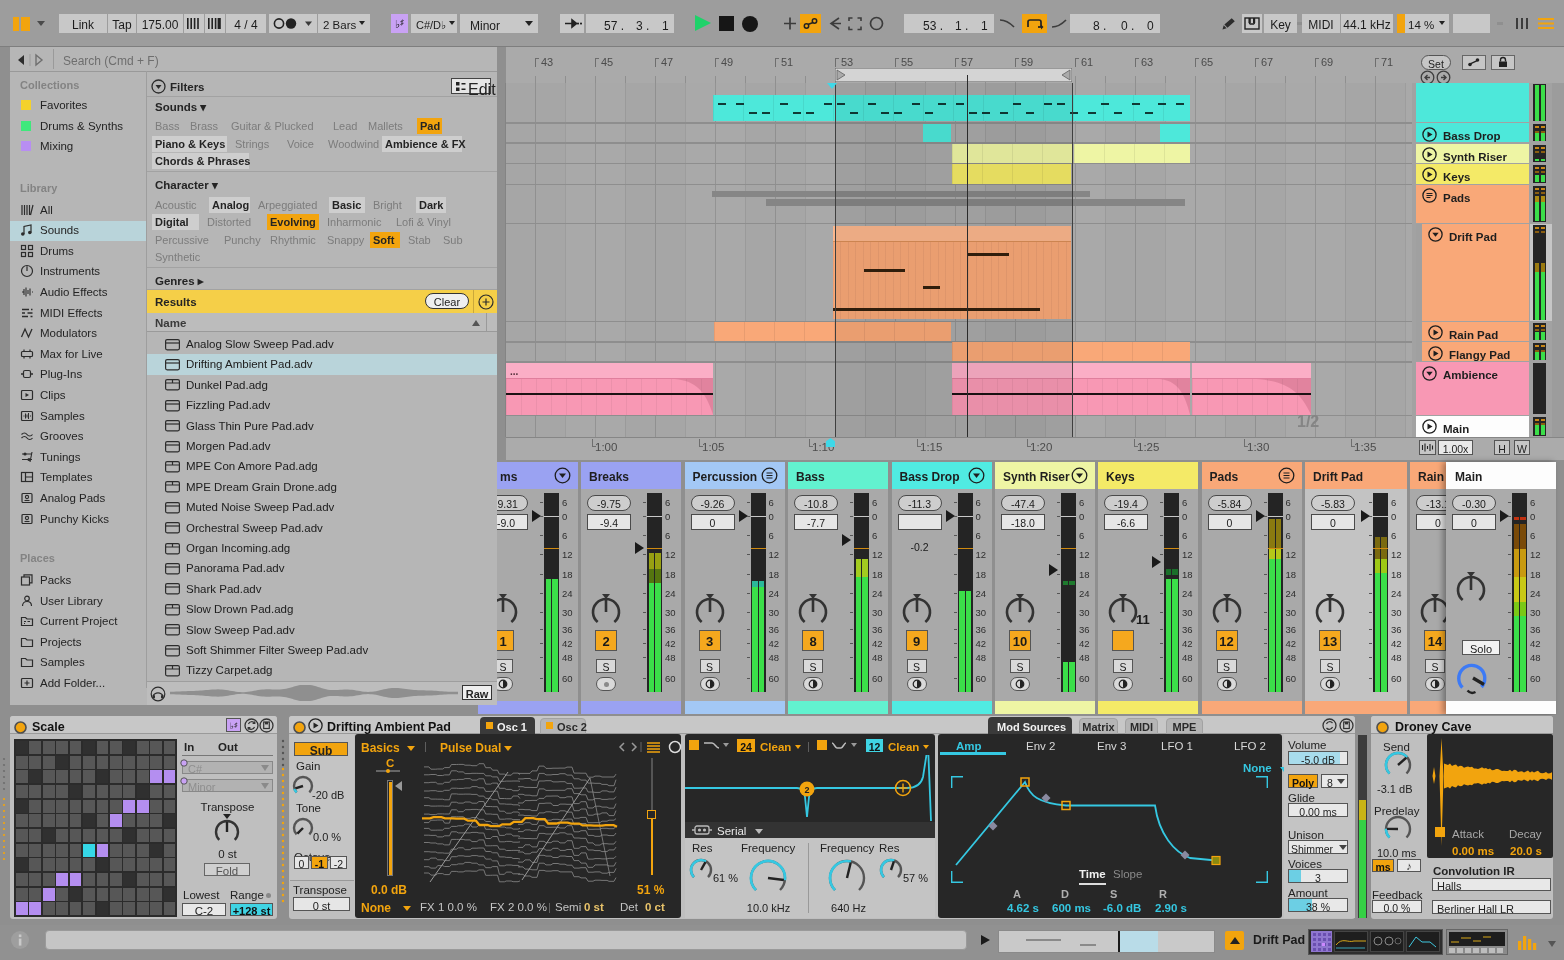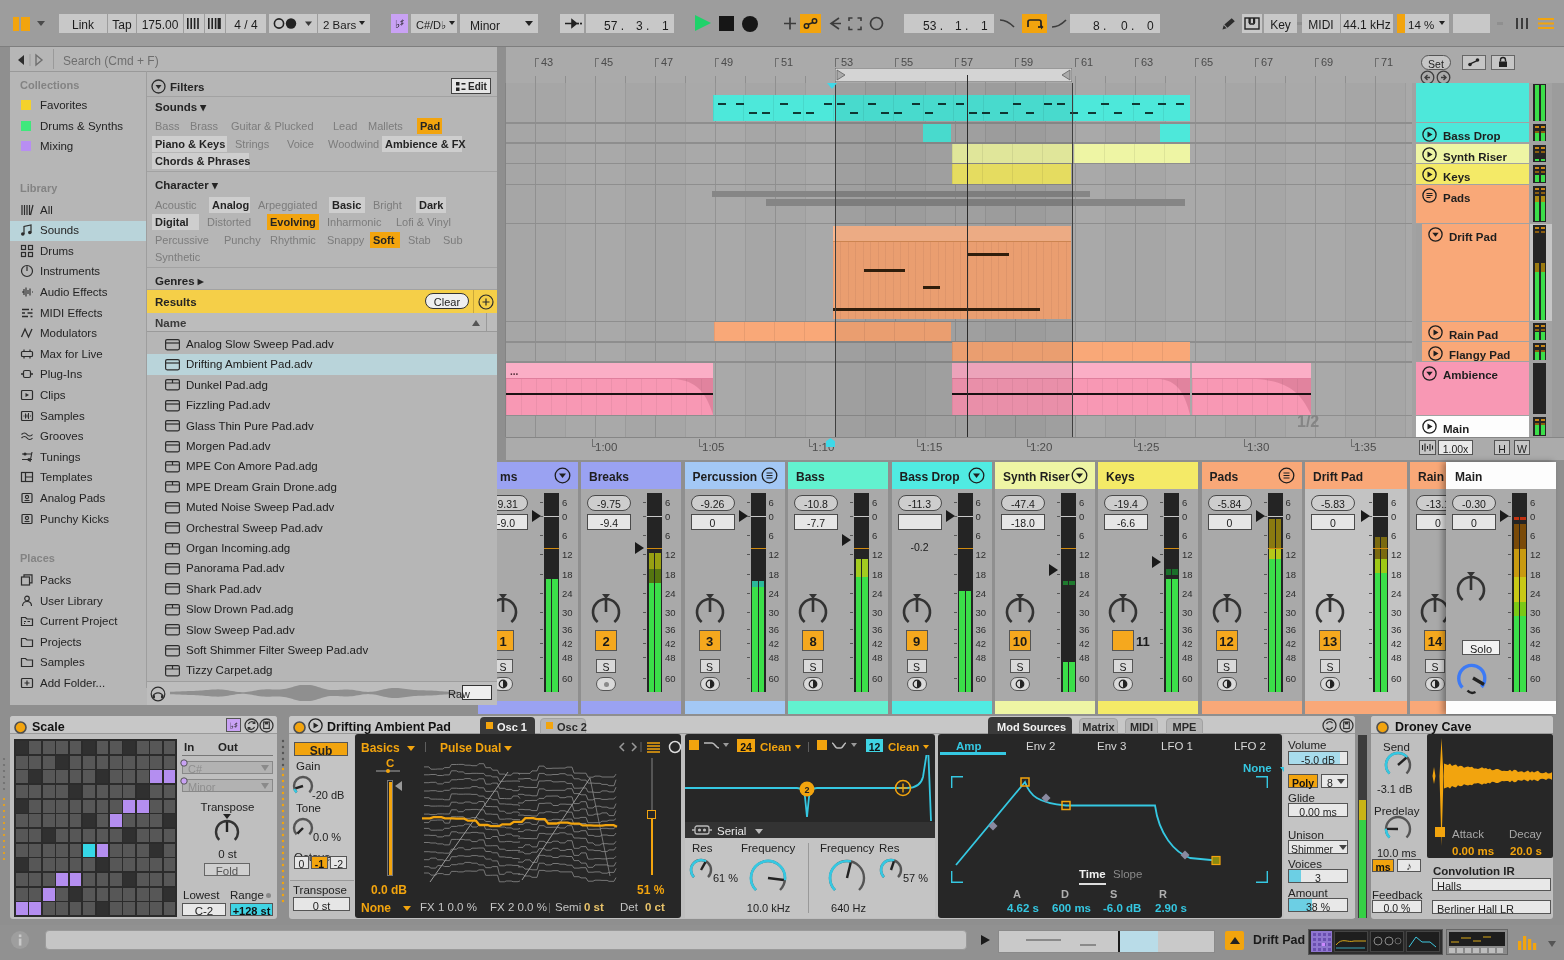--- a/index.html
+++ b/index.html
@@ -925,21 +925,21 @@
 <div style="position:absolute;left:1182px;top:673.5px;font-size:9.5px;color:#2e2e2e;font-weight:400;white-space:nowrap;line-height:1;">60</div>
 <div style="position:absolute;left:1160px;top:677.5px;width:3px;height:1px;background:#555;"></div>
 <svg style="position:absolute;left:1108px;top:593px" width="30" height="36">
       <path d="M11 1 l4 5 4 -5 z" fill="#333"></path>
       <g transform="translate(15,19)">
         <path d="M -8.32 10.01 A 13 13 0 1 1 8.32 10.01" fill="none" stroke="#333" stroke-width="2.6"></path>
         <path d="M0 0 L0 -13" stroke="#333" stroke-width="2.6"></path>
       </g>
     </svg>
 <div style="position:absolute;left:1112px;top:630px;width:22px;height:21px;background:#f5a81e;border:1px solid #555;"></div>
-<div style="position:absolute;left:1112px;top:635px;width:22px;text-align:center;font-size:13px;color:#1a1a1a;font-weight:700;white-space:nowrap;line-height:1;padding-left:24px;">11</div>
+<div style="position:absolute;left:1112px;top:613px;width:22px;text-align:center;font-size:13px;color:#1a1a1a;font-weight:700;white-space:nowrap;line-height:1;padding-left:24px;">11</div>
 <div style="position:absolute;left:1113px;top:658.5px;width:20px;height:14px;background:#d9d9d9;border:1px solid #555;"></div>
 <div style="position:absolute;left:1113px;top:661.5px;width:20px;text-align:center;font-size:10.5px;color:#1a1a1a;font-weight:400;white-space:nowrap;line-height:1;">S</div>
 <div style="position:absolute;left:1113px;top:677px;width:20px;height:14px;background:#d9d9d9;border:1px solid #555;border-radius:7px;"></div>
 <svg style="position:absolute;left:1118px;top:679px" width="10" height="10">
       <circle cx="5" cy="5" r="3.8" fill="none" stroke="#222" stroke-width="1.2"></circle>
       <path d="M5 1.2 a3.8 3.8 0 0 1 0 7.6 z" fill="#222"></path>
     </svg>
 <div style="position:absolute;left:1098px;top:701px;width:100px;height:13px;background:#f4ea67;"></div>
 <div style="position:absolute;left:1201.5px;top:462px;width:100px;height:252px;background:#a9a9a9;"></div>
 <div style="position:absolute;left:1201.5px;top:462px;width:100px;height:27px;background:#f9a878;"></div>
@@ -1311,21 +1311,21 @@
       <circle cx="7.5" cy="7.5" r="6.5" fill="none" stroke="#2c2c2c" stroke-width="1.3"></circle>
       <path d="M4.5 6 h6 l-3 4 z" fill="#2c2c2c"></path>
     </svg>
 <div style="position:absolute;left:170px;top:82px;font-size:11.5px;color:#242424;font-weight:700;white-space:nowrap;line-height:1;">Filters</div>
 <div style="position:absolute;left:451px;top:78px;width:40px;height:16px;background:#e6e6e6;border:1px solid #444;"></div>
 <svg style="position:absolute;left:455px;top:81px" width="12" height="11">
       <rect x="1" y="1" width="3.5" height="3.5" fill="#222"></rect>
       <rect x="1" y="6.5" width="3.5" height="3.5" fill="#222"></rect>
       <path d="M6.5 2.7 h4 M6.5 8.2 h4" stroke="#222" stroke-width="1.6"></path>
     </svg>
-<div style="position:absolute;left:468px;top:82px;font-size:10px;color:#242424;font-weight:700;white-space:nowrap;line-height:1;">Edit</div>
+<div style="position:absolute;left:468px;top:82px;font-size:16px;color:#242424;font-weight:400;white-space:nowrap;line-height:1;">Edit</div>
 <div style="position:absolute;left:147px;top:96px;width:350px;height:1px;background:#a2a2a2;"></div>
 <div style="position:absolute;left:155px;top:102px;font-size:11.5px;color:#242424;font-weight:700;white-space:nowrap;line-height:1;">Sounds ▾</div>
 <div style="position:absolute;left:155px;top:121px;font-size:11px;color:#7c7c7c;font-weight:400;white-space:nowrap;line-height:1;">Bass</div>
 <div style="position:absolute;left:190px;top:121px;font-size:11px;color:#7c7c7c;font-weight:400;white-space:nowrap;line-height:1;">Brass</div>
 <div style="position:absolute;left:231px;top:121px;font-size:11px;color:#7c7c7c;font-weight:400;white-space:nowrap;line-height:1;">Guitar &amp; Plucked</div>
 <div style="position:absolute;left:333px;top:121px;font-size:11px;color:#7c7c7c;font-weight:400;white-space:nowrap;line-height:1;">Lead</div>
 <div style="position:absolute;left:368px;top:121px;font-size:11px;color:#7c7c7c;font-weight:400;white-space:nowrap;line-height:1;">Mallets</div>
 <div style="position:absolute;left:417px;top:118px;width:25px;height:16px;background:#f2a40e;"></div>
 <div style="position:absolute;left:420px;top:121px;font-size:11px;color:#242424;font-weight:700;white-space:nowrap;line-height:1;">Pad</div>
 <div style="position:absolute;left:152px;top:136px;width:75px;height:16px;background:#cecece;"></div>
@@ -1470,21 +1470,21 @@
 <svg style="position:absolute;left:150px;top:686px" width="16" height="16">
       <circle cx="8" cy="8" r="6.8" fill="none" stroke="#2c2c2c" stroke-width="1.2"></circle>
       <path d="M3 10 a5.5 5.5 0 0 1 10 0" fill="none" stroke="#2c2c2c" stroke-width="1.2"></path>
       <rect x="2.6" y="9" width="2.4" height="3.6" rx="1" fill="#2c2c2c"></rect>
       <rect x="11" y="9" width="2.4" height="3.6" rx="1" fill="#2c2c2c"></rect>
     </svg>
 <svg style="position:absolute;left:170px;top:684px" width="290" height="18">
       <path d="M0,7.8 L2,7.749097852240078 L4,7.67446455244804 L6,7.5867602969930505 L8,7.4930342976514615 L10,7.399535021093279 L12,7.311264463380969 L14,7.231399398745161 L16,7.160877476081925 L18,7.098254448161665 L20,7.039874158331086 L22,6.980347241793293 L24,6.913294673944167 L26,6.832278458559994 L28,6.731816427677714 L30,6.608363820960031 L32,6.461142668086809 L34,6.292711447681703 L36,6.109191143210253 L38,5.920097478829586 L40,5.737769523667711 L42,5.576427949860682 L44,5.450937586356813 L46,5.375384160900005 L48,5.361600412926357 L50,5.417789152121798 L52,5.547388626827129 L54,5.748308483275666 L56,6.0126338651286435 L58,6.326853453506228 L60,6.672618287400821 L62,7.027986664229494 L64,7.369061315758353 L66,7.671883298297978 L68,7.914416951107353 L70,8.078445158869547 L72,8.15119592458259 L74,8.126540247369888 L76,8.00563617441325 L78,7.796941758385589 L80,7.515576280533953 L82,7.18206933078647 L84,6.82059553903462 L86,6.4568433585541 L88,6.115704342765877 L90,5.818990942275286 L92,5.583393565825283 L94,5.418870812186157 L96,5.327631532614238 L98,5.303816619427501 L100,5.333926538773769 L102,5.39797315869665 L104,5.471267511520765 L106,5.526694971611443 L108,5.537281601158795 L110,5.478824732241629 L112,5.332350321751849 L114,5.086170530322374 L116,4.737346671872998 L118,4.292412569897727 L120,3.7672771483151504 L122,3.1862971590229883 L124,2.580584862136064 L126,1.9856845467701136 L128,1.4388097026245559 L130,1 L132,1 L134,1 L136,1 L138,1 L140,1 L142,1.1608445322189649 L144,1.6863907273587282 L146,2.295686200685462 L148,2.951668937191009 L150,3.6154696936784685 L152,4.249471814567108 L154,4.820231013515046 L156,5.30100665330951 L158,5.673691114504113 L160,5.929977624811413 L162,6.071674560682856 L164,6.110149630331422 L166,6.064963728185015 L168,5.961824781012782 L170,5.830050315671013 L172,5.6997686279209425 L174,5.599108772834637 L176,5.551627485952165 L178,5.574196977517925 L180,5.675533706434508 L182,5.855488879113448 L184,6.105152038138248 L186,6.407746062847986 L188,6.740221815989544 L190,7.075399809155767 L192,7.384459981565057 L194,7.639552954338122 L196,7.81629915821425 L198,7.8959563373891815 L200,7.867069482772438 L202,7.726466873056761 L204,7.479526816802167 L206,7.139706156531746 L208,6.727387471284733 L210,6.2681612168994505 L212,5.79070650828423 L214,5.324465800138182 L216,4.897321834305665 L218,4.533479119579781 L220,4.251727913229506 L222,4.064228866982066 L224,3.975905248755584 L226,3.98447199285671 L228,4.081072283267165 L230,4.251438405343097 L232,4.477449114841344 L234,4.738924657796467 L236,5.015485355930491 L238,5.288301302811382 L240,5.541578520325457 L242,5.76365870073358 L244,5.947651923606014 L246,6.091570090631081 L248,6.197978396797803 L250,6.273228099844803 L252,6.3263717936223856 L254,6.367888869858099 L256,6.408361623313222 L258,6.457240689446411 L260,6.5218228393949165 L262,6.6065366029899 L264,6.71259489657309 L266,6.838032750874201 L268,6.9781067065755655 L270,7.125994756630011 L272,7.273705661265966 L274,7.413086974950257 L276,7.536813987714022 L278,7.639247473886915 L280,7.717065824022079 L282,7.769604850724983 L284,7.798873807509695 L286,7.809258171561456 L288,7.806985502640991 L288,10.193014497359009 L286,10.190741828438544 L284,10.201126192490305 L282,10.230395149275017 L280,10.282934175977921 L278,10.360752526113085 L276,10.463186012285977 L274,10.586913025049743 L272,10.726294338734034 L270,10.87400524336999 L268,11.021893293424434 L266,11.161967249125798 L264,11.28740510342691 L262,11.3934633970101 L260,11.478177160605084 L258,11.542759310553588 L256,11.591638376686777 L254,11.632111130141901 L252,11.673628206377614 L250,11.726771900155196 L248,11.802021603202197 L246,11.90842990936892 L244,12.052348076393987 L242,12.236341299266421 L240,12.458421479674543 L238,12.711698697188618 L236,12.98451464406951 L234,13.261075342203533 L232,13.522550885158656 L230,13.748561594656902 L228,13.918927716732835 L226,14.01552800714329 L224,14.024094751244416 L222,13.935771133017933 L220,13.748272086770495 L218,13.46652088042022 L216,13.102678165694336 L214,12.675534199861819 L212,12.20929349171577 L210,11.73183878310055 L208,11.272612528715268 L206,10.860293843468254 L204,10.520473183197833 L202,10.273533126943239 L200,10.132930517227562 L198,10.104043662610819 L196,10.18370084178575 L194,10.360447045661877 L192,10.615540018434942 L190,10.924600190844233 L188,11.259778184010456 L186,11.592253937152014 L184,11.894847961861753 L182,12.144511120886552 L180,12.324466293565493 L178,12.425803022482075 L176,12.448372514047836 L174,12.400891227165364 L172,12.300231372079057 L170,12.169949684328987 L168,12.038175218987218 L166,11.935036271814985 L164,11.889850369668578 L162,11.928325439317144 L160,12.070022375188586 L158,12.326308885495887 L156,12.69899334669049 L154,13.179768986484955 L152,13.750528185432891 L150,14.384530306321532 L148,15.048331062808991 L146,15.704313799314537 L144,16.313609272641273 L142,16.839155467781033 L140,17 L138,17 L136,17 L134,17 L132,17 L130,17 L128,16.561190297375443 L126,16.014315453229887 L124,15.419415137863936 L122,14.813702840977012 L120,14.23272285168485 L118,13.707587430102272 L116,13.262653328127001 L114,12.913829469677626 L112,12.66764967824815 L110,12.521175267758371 L108,12.462718398841204 L106,12.473305028388557 L104,12.528732488479235 L102,12.60202684130335 L100,12.666073461226231 L98,12.6961833805725 L96,12.672368467385763 L94,12.581129187813843 L92,12.416606434174717 L90,12.181009057724715 L88,11.884295657234123 L86,11.5431566414459 L84,11.17940446096538 L82,10.81793066921353 L80,10.484423719466047 L78,10.20305824161441 L76,9.99436382558675 L74,9.873459752630112 L72,9.84880407541741 L70,9.921554841130453 L68,10.085583048892648 L66,10.328116701702022 L64,10.630938684241647 L62,10.972013335770505 L60,11.327381712599179 L58,11.673146546493772 L56,11.987366134871356 L54,12.251691516724334 L52,12.452611373172871 L50,12.582210847878201 L48,12.638399587073643 L46,12.624615839099995 L44,12.549062413643188 L42,12.423572050139317 L40,12.262230476332288 L38,12.079902521170414 L36,11.890808856789747 L34,11.707288552318296 L32,11.538857331913192 L30,11.391636179039969 L28,11.268183572322286 L26,11.167721541440006 L24,11.086705326055833 L22,11.019652758206707 L20,10.960125841668914 L18,10.901745551838335 L16,10.839122523918075 L14,10.768600601254839 L12,10.688735536619031 L10,10.600464978906722 L8,10.506965702348538 L6,10.41323970300695 L4,10.32553544755196 L2,10.250902147759922 L0,10.2 Z" fill="#8f8f8f"></path>
     </svg>
 <div style="position:absolute;left:462px;top:685px;width:30px;height:15px;background:#efefef;border:1px solid #333;"></div>
-<div style="position:absolute;left:444px;top:689px;width:30px;text-align:center;font-size:11px;color:#242424;font-weight:400;white-space:nowrap;line-height:1;">Raw</div>
+<div style="position:absolute;left:462px;top:689px;width:30px;text-align:center;font-size:11px;color:#242424;font-weight:700;white-space:nowrap;line-height:1;">Raw</div>
 <div style="position:absolute;left:0px;top:715px;width:1564px;height:210px;background:#8f8f8f;"></div>
 <div style="position:absolute;left:10px;top:716px;width:267px;height:203px;background:#bfbfbf;border-radius:3px;"></div>
 <div style="position:absolute;left:10px;top:716px;width:267px;height:18px;background:#c7c7c7;border-bottom:1px solid #9a9a9a;border-radius:3px 3px 0 0;"></div>
 <svg style="position:absolute;left:13px;top:719.5px" width="15.0" height="15.0">
       <circle cx="7.5" cy="7.5" r="5.5" fill="#f2a40e" stroke="#4f4f4f" stroke-width="1.6"></circle>
     </svg>
 <div style="position:absolute;left:32px;top:721px;font-size:12.5px;color:#111;font-weight:700;white-space:nowrap;line-height:1;">Scale</div>
 <div style="position:absolute;left:226px;top:718px;width:15px;height:14px;background:#c9a2f4;border:1px solid #555;"></div>
 <div style="position:absolute;left:226px;top:721px;width:15px;text-align:center;font-size:9px;color:#222;font-weight:400;white-space:nowrap;line-height:1;">♭<span style="font-size:7px;vertical-align:2px">♯</span></div>
 <svg style="position:absolute;left:244px;top:718px" width="15" height="15">

